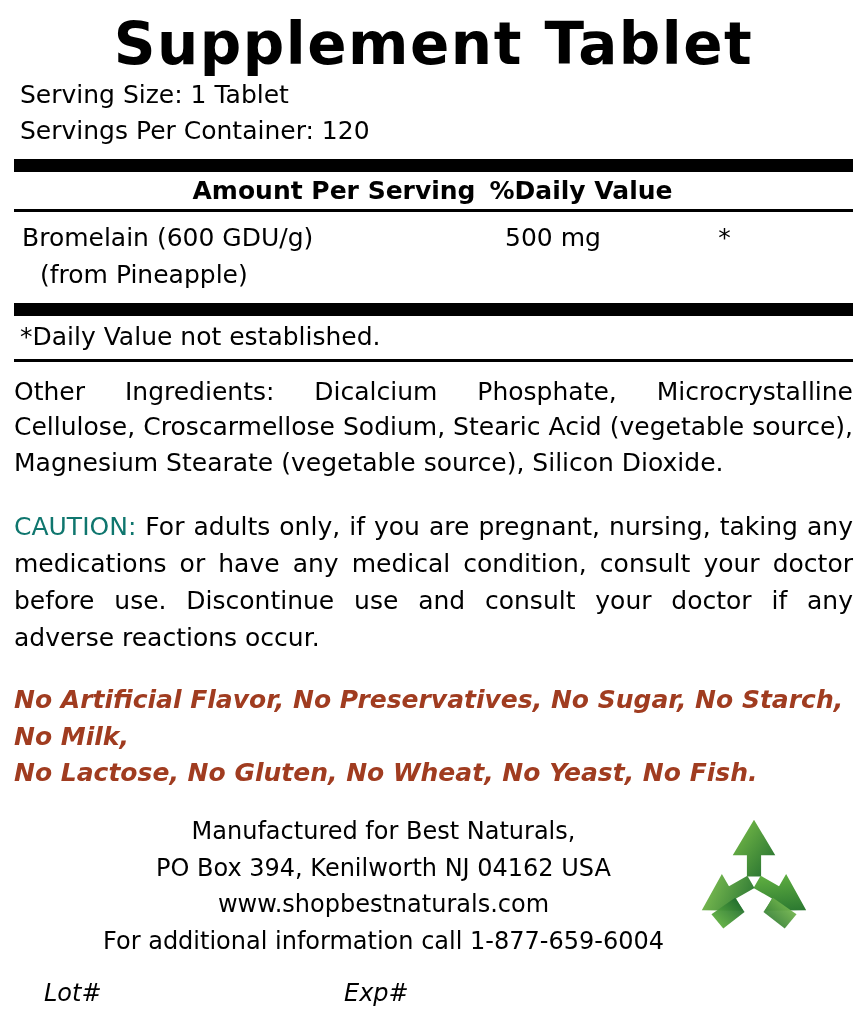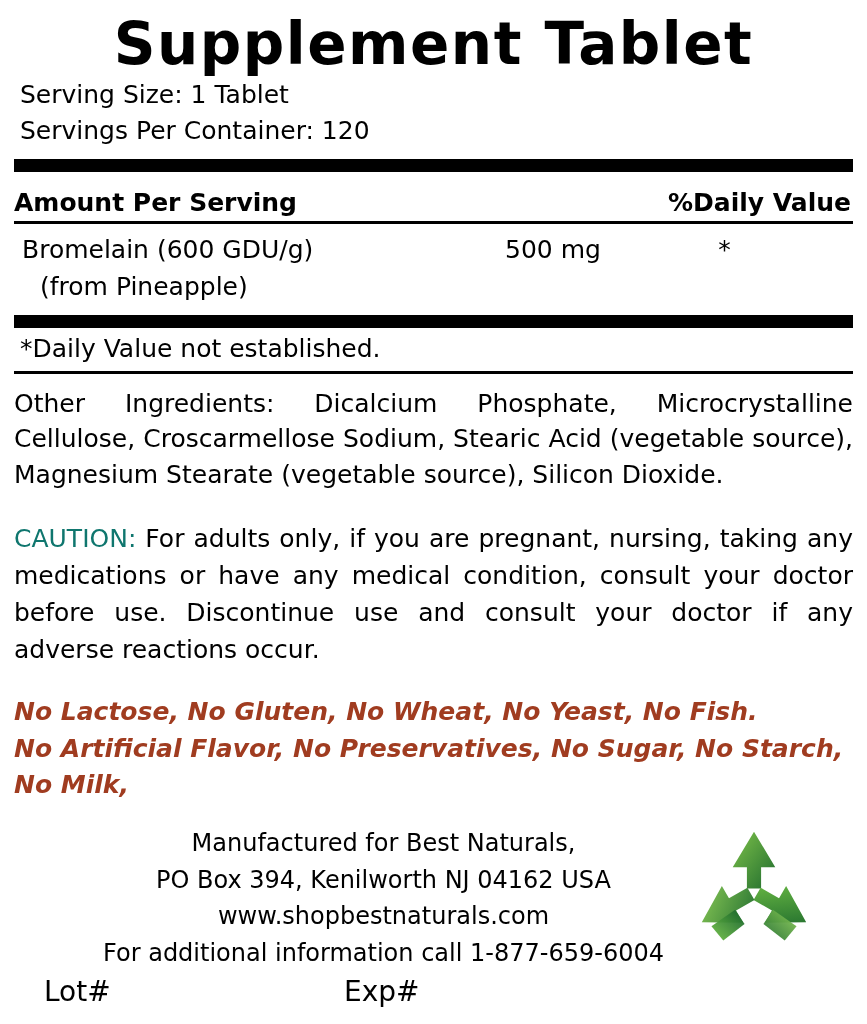--- a/index.html
+++ b/index.html
@@ -54,22 +54,22 @@
   .rule-bottom-thick {
     height: 13px;
     background: #000;
     margin-top: 4px;
   }
 
   
   .head-row {
     display: flex;
     align-items: baseline;
-    justify-content: space-between;
-    padding: 16px 2px 4px 0;
+    justify-content: center;
+    padding: 4px 2px 4px 0;
     font-weight: bold;
     font-size: 25px;
   }
   .head-amount { margin-right: 14px; }
   .head-dv { }
 
   .nutrient-row {
     display: flex;
     align-items: flex-start;
     padding: 8px 0 6px 0;
@@ -149,23 +149,24 @@
   }
   .mfr-lines {
     text-align: center;
     font-size: 24px;
     line-height: 1.52;
     padding-right: 100px;
   }
   .mfr-lines div { white-space: nowrap; }
   .lot-row {
     display: flex;
-    font-size: 28px;
-    margin-top: 4px;
+    font-size: 24px;
+    margin-top: 20px;
     padding-left: 30px;
+    font-style: italic;
   }
   .lot-label { width: 300px; }
 
   
   .recycle {
     position: absolute;
     right: 24px;
     top: 2px;
     width: 150px;
     height: 130px;
@@ -207,22 +208,22 @@
 
   <div class="other-ing">
     <b>Other Ingredients:</b><span> Dicalcium Phosphate, Microcrystalline Cellulose, Croscarmellose Sodium, Stearic Acid (vegetable source), Magnesium Stearate (vegetable source), Silicon Dioxide.</span>
   </div>
 
   <div class="caution">
     <span class="caution-word">CAUTION:</span><span> For adults only, if you are pregnant, nursing, taking any medications or have any medical condition, consult your doctor before use. Discontinue use and consult your doctor if any adverse reactions occur.</span>
   </div>
 
   <div class="free-from">
+    <div>No Artificial Flavor, No Preservatives, No Sugar, No Starch, No Milk,</div>
     <div>No Lactose, No Gluten, No Wheat, No Yeast, No Fish.</div>
-    <div>No Artificial Flavor, No Preservatives, No Sugar, No Starch, No Milk,</div>
   </div>
 
   <div class="mfr-wrap">
     <div class="mfr-lines">
       <div>Manufactured for Best Naturals,</div>
       <div>PO Box 394, Kenilworth NJ 04162 USA</div>
       <div>www.shopbestnaturals.com</div>
       <div>For additional information call 1-877-659-6004</div>
     </div>
     <div class="lot-row">

